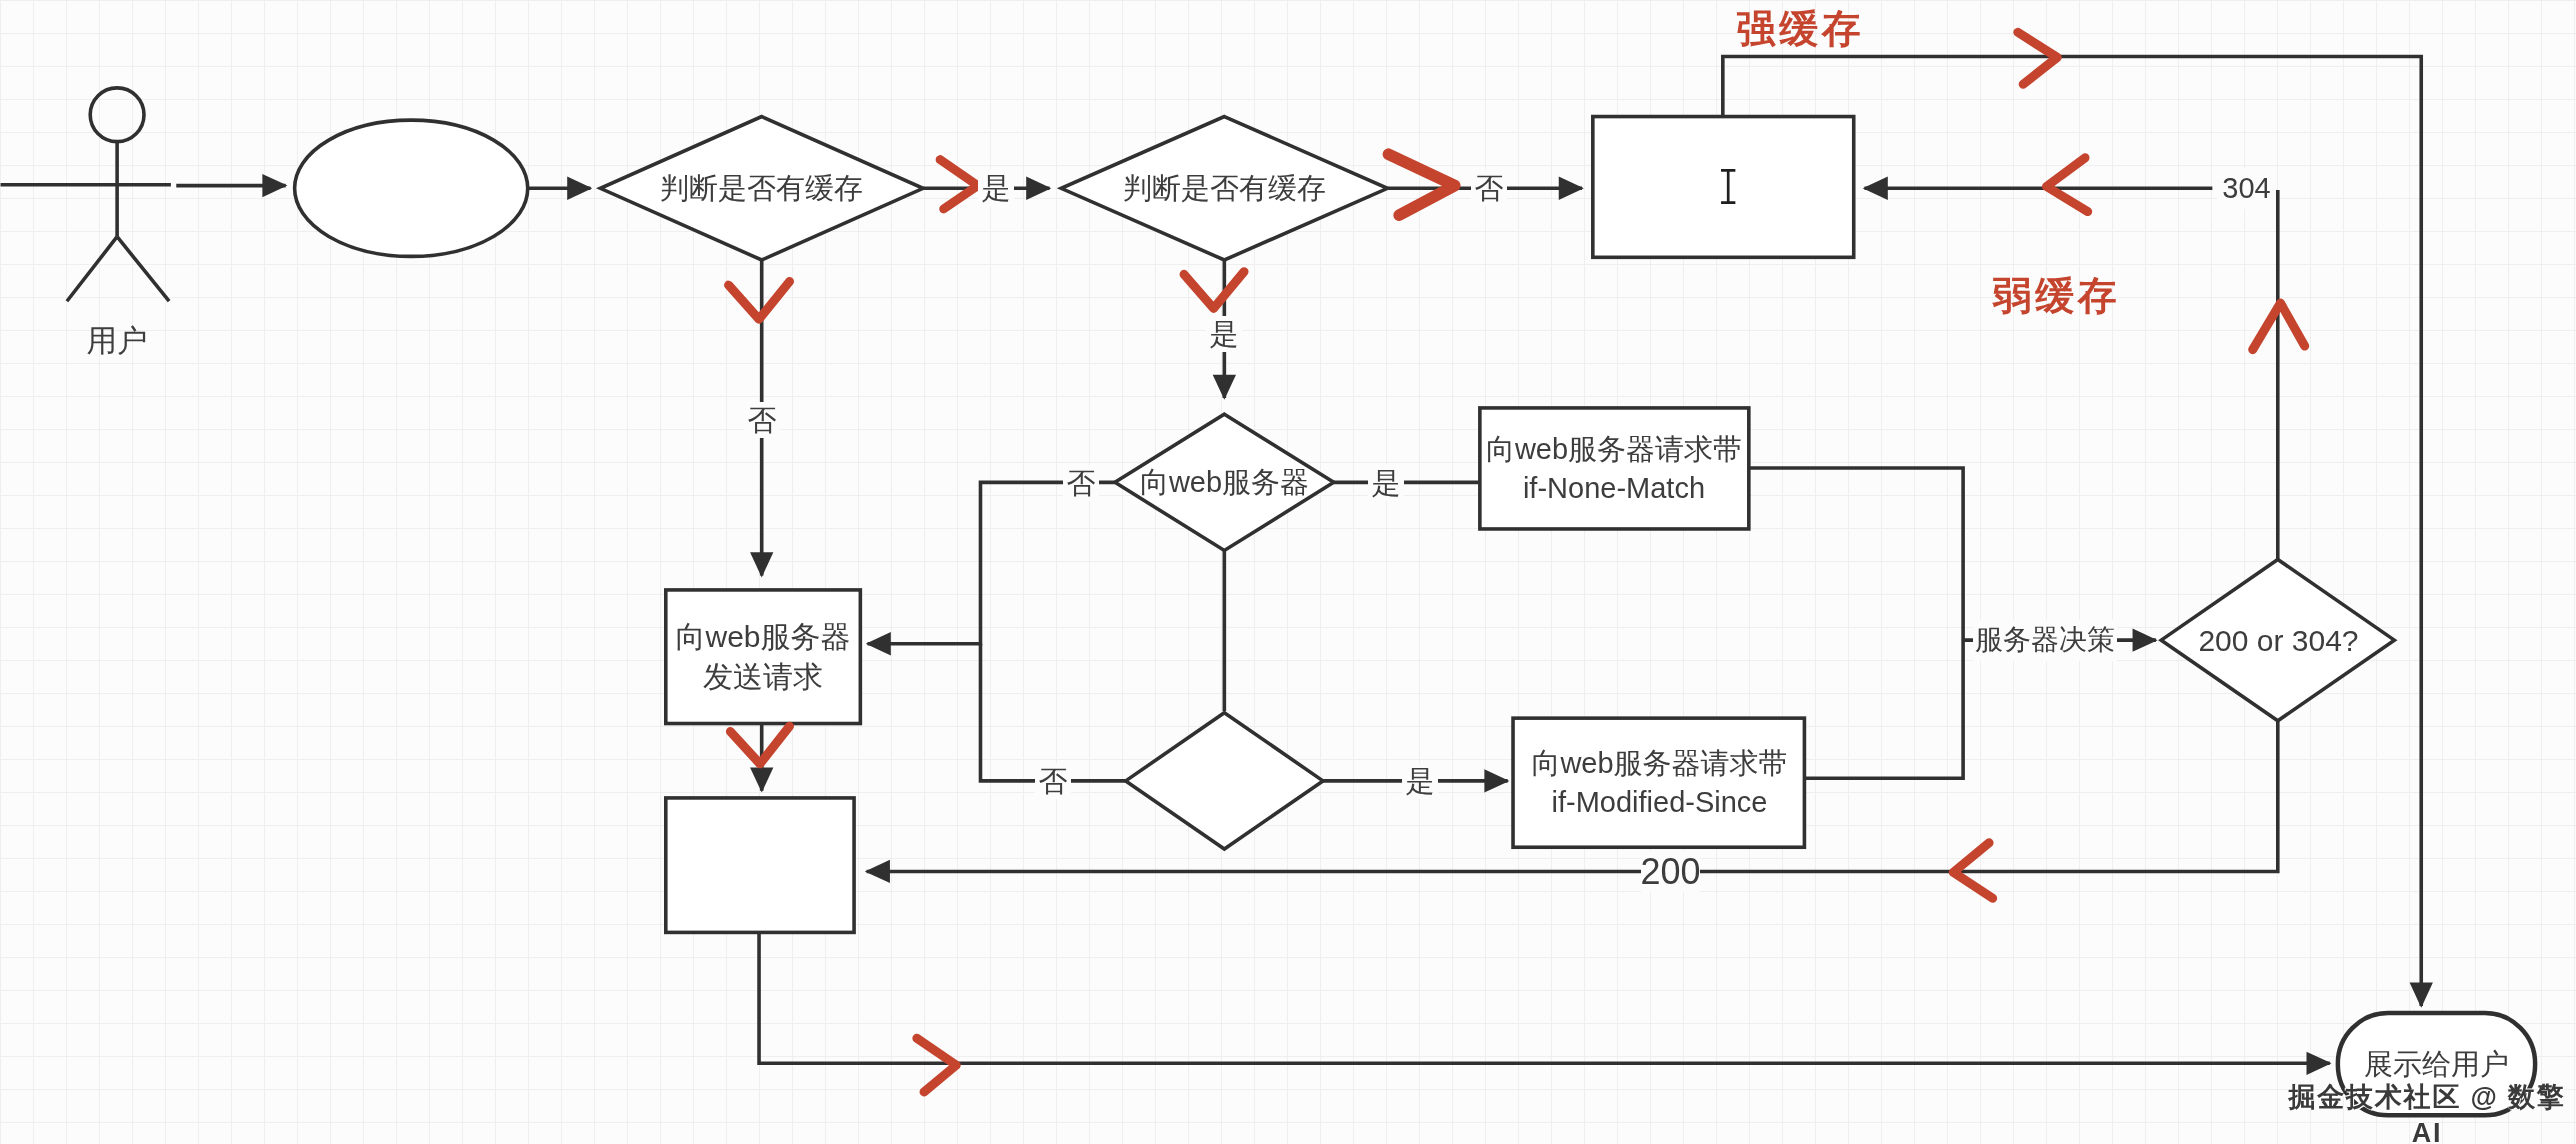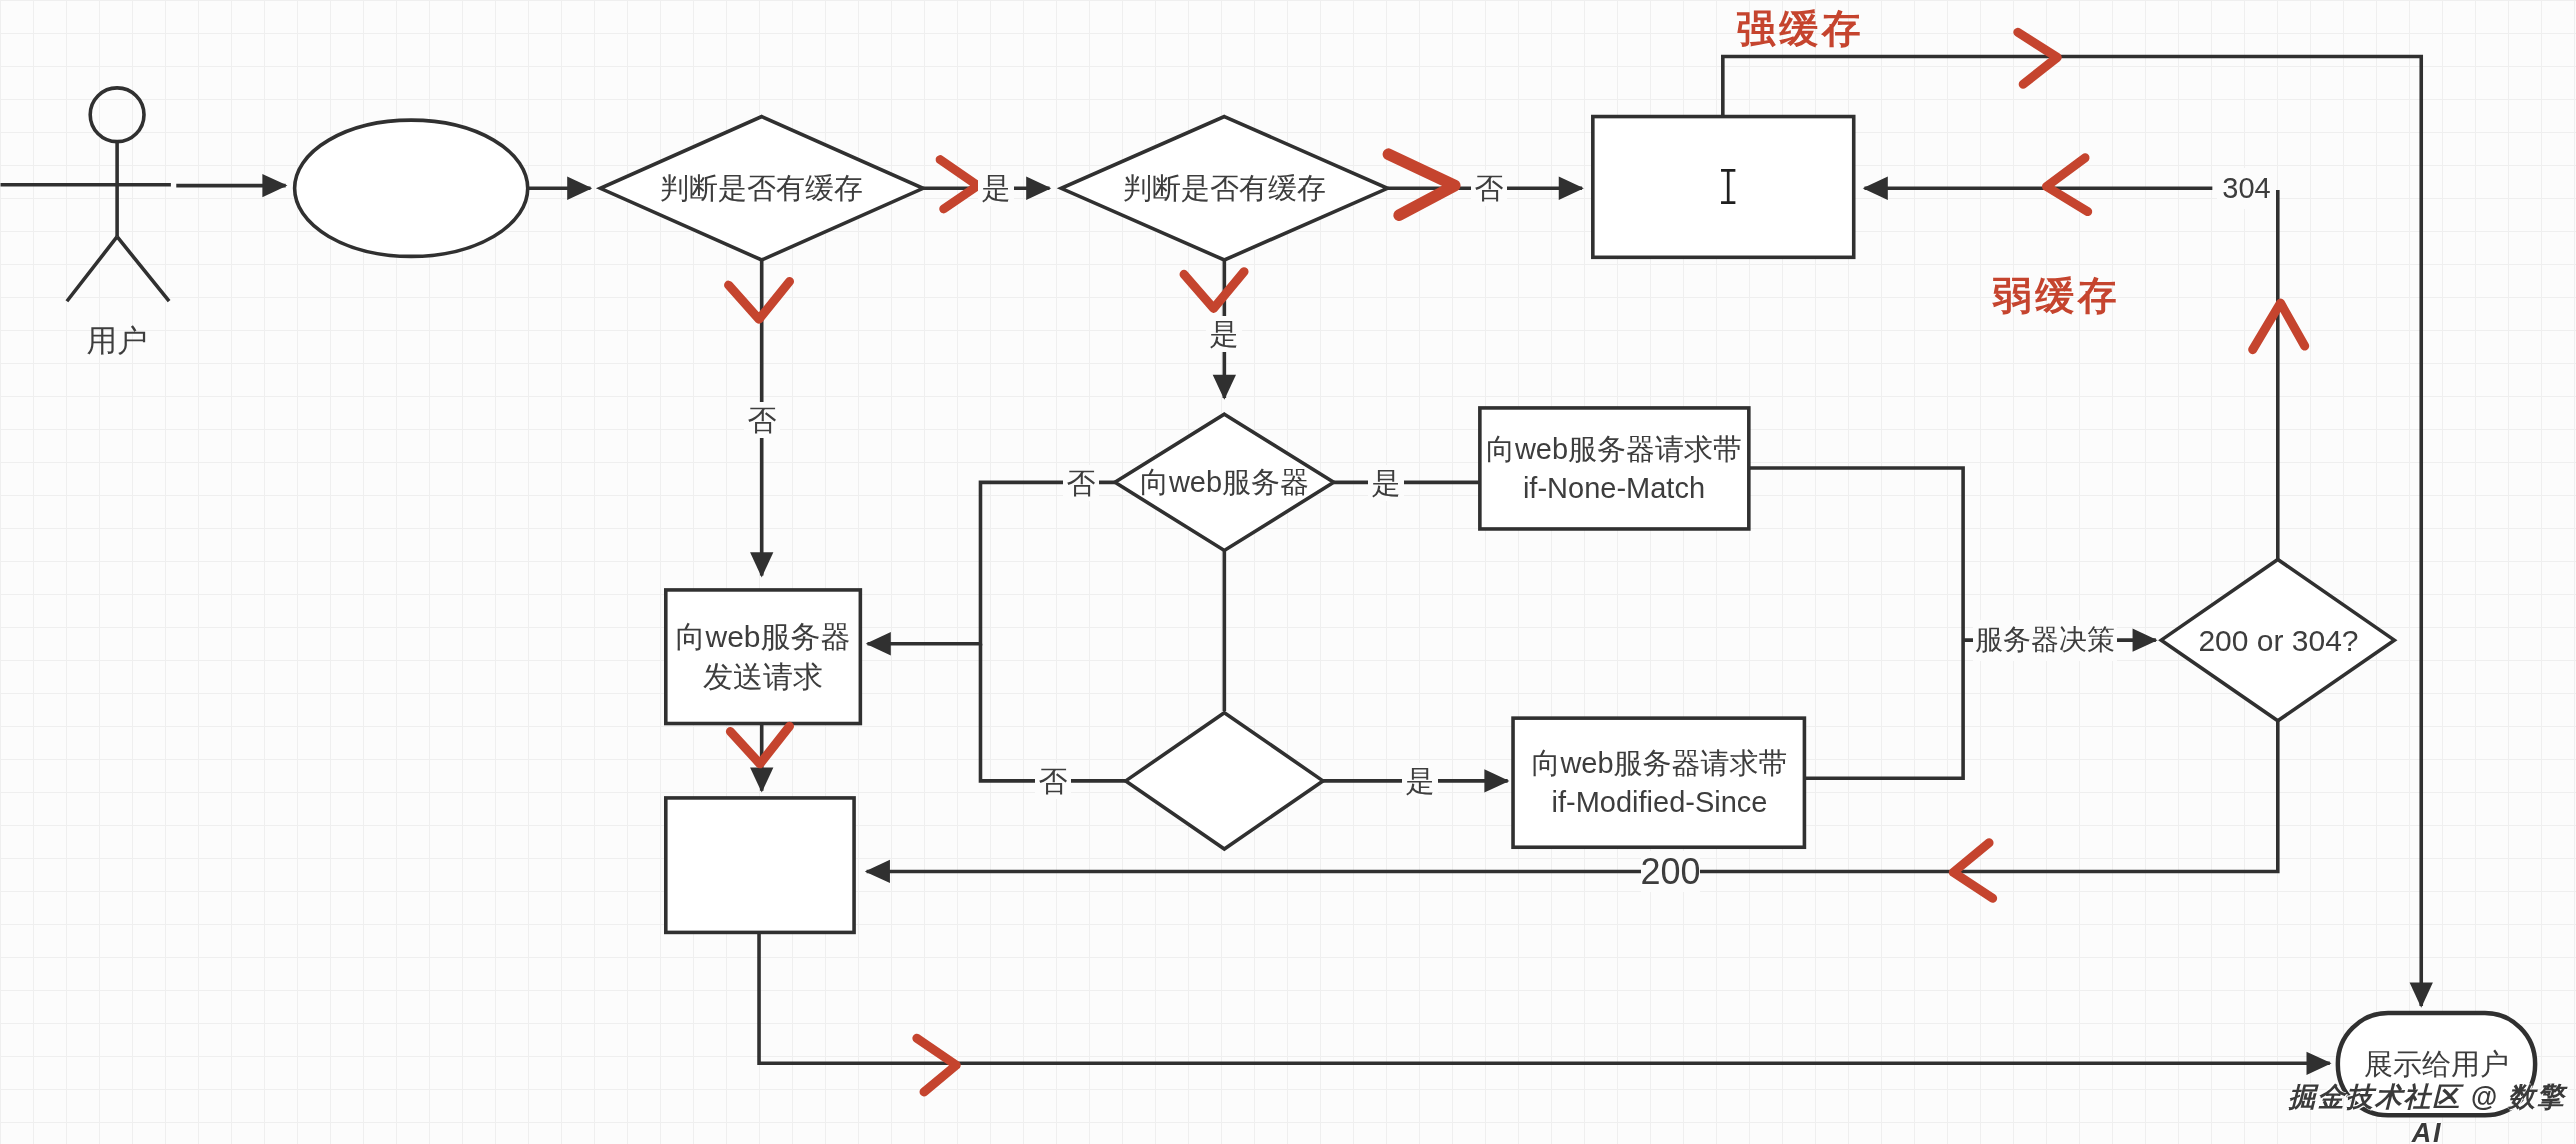--- a/index.html
+++ b/index.html
@@ -155,16 +155,16 @@
   <div class="lbl onwire" style="left:2217px;top:168px;width:59px;height:41px;font-size:29px;">304</div>
 
   <div class="lbl onwire" style="left:1641px;top:851px;width:59px;height:41px;font-size:36px;">200</div>
 
   <div class="lbl onwire" style="left:1973px;top:620px;width:144px;height:41px;font-size:28px;">服务器决策</div>
 
   <div class="lbl red-note" style="left:1720px;top:5.4px;width:161px;height:47px;font-size:39px;">强缓存</div>
 
   <div class="lbl red-note" style="left:1976px;top:271px;width:161px;height:50px;font-size:39px;text-align:center;">弱缓存</div>
 
-  <div class="lbl watermark" style="left:2278px;top:1098px;width:298px;height:36px;font-size:27px;font-style:italic;">掘金技术社区 @ 数擎AI</div>
+  <div class="lbl watermark" style="left:2278px;top:1098px;width:298px;height:36px;font-size:27px;">掘金技术社区 @ 数擎AI</div>
 
 </div>
 
 
 </body></html>

